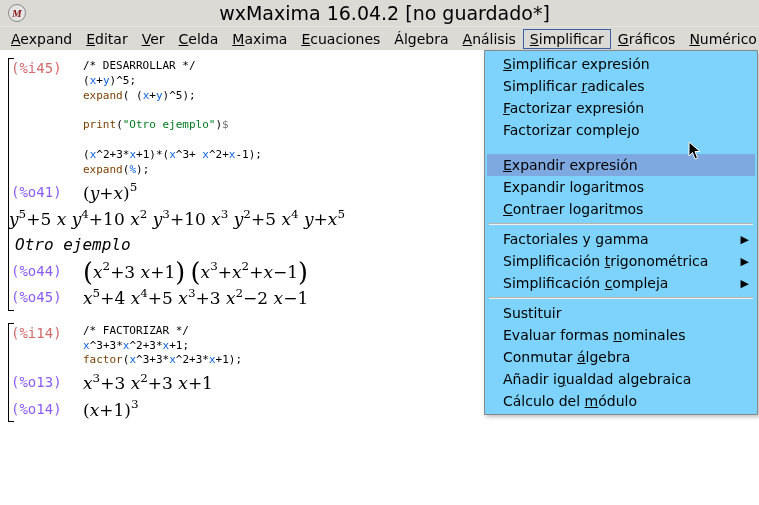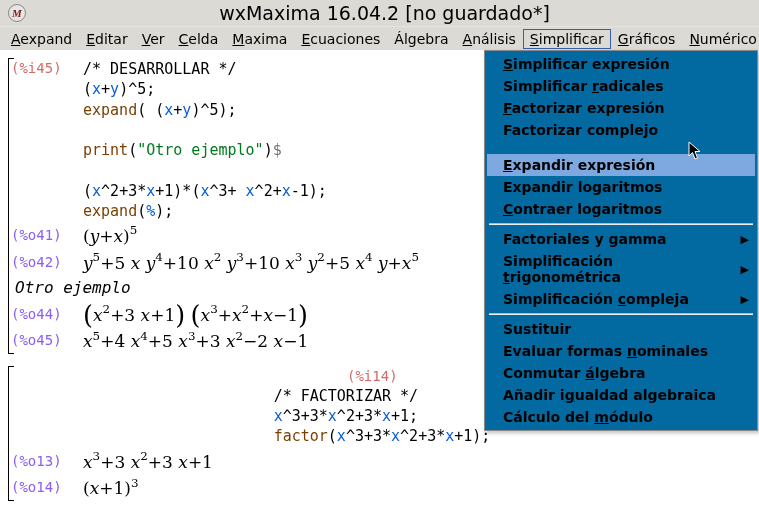--- a/index.html
+++ b/index.html
@@ -89,21 +89,21 @@
     width: 72px;
     padding-left: 4px;
     font-family: "DejaVu Sans Mono", monospace;
     font-size: 14px;
     color: #8b5cf6;
     flex-shrink: 0;
   }
   .label.input { color: #d46a6a; }
   .cell-body {
     font-family: "DejaVu Sans Mono", monospace;
-    font-size: 15px;
+    font-size: 11px;
     color: #000;
   }
   .cell-body.code {
     white-space: pre;
   }
   .c-comment { color: #000; }
   .c-paren   { color: #000; }
   .c-var     { color: #0a5fd8; }
   .c-op      { color: #000; }
   .c-num     { color: #000; }
@@ -168,27 +168,26 @@
   .row.out .label { padding-top: 3px; align-self: flex-start; }
   .row-body {
     flex: 1;
   }
   
   .dropdown {
     position: absolute;
     top: 50px;
     left: 484px;
     width: 268px;
-    background: #0369a1;
+    background: #7dd3fc;
     border: 1px solid #888;
     box-shadow: 2px 2px 4px rgba(0,0,0,0.25);
     font-size: 14px;
     padding: 2px;
     z-index: 50;
-    font-weight: bold;
   }
   .dd-item {
     padding: 3px 20px 3px 16px;
     position: relative;
     cursor: default;
   }
   .dd-item.hl {
     background: #7da9e0;
     margin-top: 13px;
   }
@@ -254,38 +253,37 @@
 <span class=""></span>
 <span class="c-paren">(</span><span class="c-var">x</span><span class="c-op">^</span><span class="c-num">2</span><span class="c-op">+</span><span class="c-num">3</span><span class="c-op">*</span><span class="c-var">x</span><span class="c-op">+</span><span class="c-num">1</span><span class="c-paren">)</span><span class="c-op">*</span><span class="c-paren">(</span><span class="c-var">x</span><span class="c-op">^</span><span class="c-num">3</span><span class="c-op">+ </span><span class="c-var">x</span><span class="c-op">^</span><span class="c-num">2</span><span class="c-op">+</span><span class="c-var">x</span><span class="c-op">-</span><span class="c-num">1</span><span class="c-paren">)</span><span class="c-op">;</span>
 <span class="c-fn">expand</span><span class="c-paren">(</span><span class="c-var">%</span><span class="c-paren">)</span><span class="c-op">;</span></div>
     </div>
 
     <div class="row out">
       <div class="label">(%o41)</div>
       <div class="row-body math"><span class="up">(</span>y<span class="up">+</span>x<span class="up">)</span><sup>5</sup></div>
     </div>
     <div class="row out">
-      <div class="label">(%o42)</div>
       <div class="row-body math">y<sup>5</sup><span class="up">+5 </span>x y<sup>4</sup><span class="up">+10 </span>x<sup>2</sup> y<sup>3</sup><span class="up">+10 </span>x<sup>3</sup> y<sup>2</sup><span class="up">+5 </span>x<sup>4</sup> y<span class="up">+</span>x<sup>5</sup></div>
     </div>
     <div class="otro">Otro ejemplo</div>
     <div class="row out">
       <div class="label">(%o44)</div>
       <div class="row-body math"><span class="bigparen">(</span>x<sup>2</sup><span class="up">+3 </span>x<span class="up">+1</span><span class="bigparen">)</span> <span class="bigparen">(</span>x<sup>3</sup><span class="up">+</span>x<sup>2</sup><span class="up">+</span>x<span class="up">−1</span><span class="bigparen">)</span></div>
     </div>
     <div class="row out">
       <div class="label">(%o45)</div>
       <div class="row-body math">x<sup>5</sup><span class="up">+4 </span>x<sup>4</sup><span class="up">+5 </span>x<sup>3</sup><span class="up">+3 </span>x<sup>2</sup><span class="up">−2 </span>x<span class="up">−1</span></div>
     </div>
   </div>
 
   <div class="gap"></div>
 
   <div class="block">
-    <div class="row" style="align-items:center;flex-direction:column;">
+    <div class="row" style="align-items:flex-start;">
       <div class="label input">(%i14)</div>
       <div class="row-body cell-body code" id="code-b2"><span class="c-comment">/* FACTORIZAR */</span>
 <span class="c-var">x</span><span class="c-op">^</span><span class="c-num">3</span><span class="c-op">+</span><span class="c-num">3</span><span class="c-op">*</span><span class="c-var">x</span><span class="c-op">^</span><span class="c-num">2</span><span class="c-op">+</span><span class="c-num">3</span><span class="c-op">*</span><span class="c-var">x</span><span class="c-op">+</span><span class="c-num">1</span><span class="c-op">;</span>
 <span class="c-fn">factor</span><span class="c-paren">(</span><span class="c-var">x</span><span class="c-op">^</span><span class="c-num">3</span><span class="c-op">+</span><span class="c-num">3</span><span class="c-op">*</span><span class="c-var">x</span><span class="c-op">^</span><span class="c-num">2</span><span class="c-op">+</span><span class="c-num">3</span><span class="c-op">*</span><span class="c-var">x</span><span class="c-op">+</span><span class="c-num">1</span><span class="c-paren">)</span><span class="c-op">;</span></div>
     </div>
     <div class="row out">
       <div class="label">(%o13)</div>
       <div class="row-body math">x<sup>3</sup><span class="up">+3 </span>x<sup>2</sup><span class="up">+3 </span>x<span class="up">+1</span></div>
     </div>
     <div class="row out">

